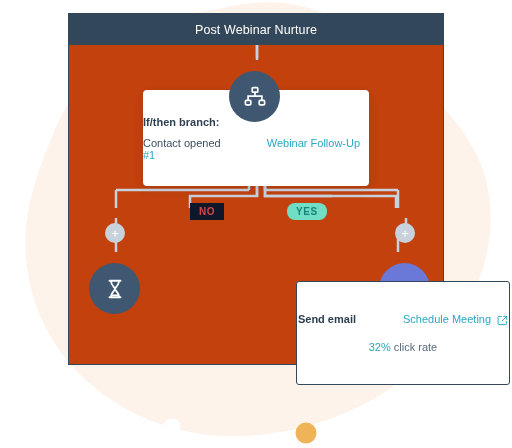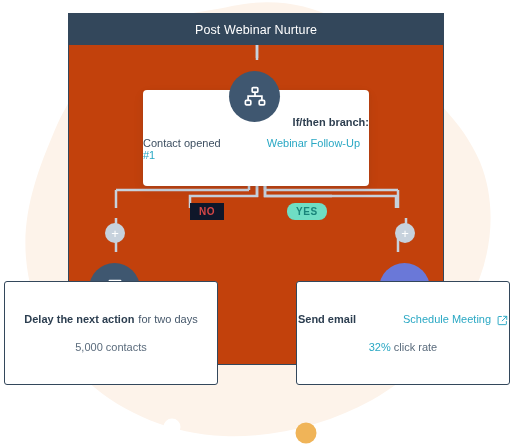--- a/index.html
+++ b/index.html
@@ -68,21 +68,21 @@
     left: 143px;
     top: 90px;
     width: 226px;
     height: 96px;
     background: #ffffff;
     border-radius: 4px;
     box-shadow: 0 1px 3px rgba(45,62,80,.12), 0 4px 12px rgba(45,62,80,.07);
     box-sizing: border-box;
     display: flex;
     flex-direction: column;
-    align-items: flex-end;
+    align-items: flex-start;
     justify-content: center;
     gap: 9px;
   }
   .branch-title {
     font-size: 11px;
     font-weight: bold;
     color: #2e3f50;
   }
   .branch-sub {
     font-size: 11px;
@@ -301,30 +301,20 @@
   </div>
 
   <div class="node-circle node-email">
     <svg width="24" height="24" viewBox="0 0 24 24">
       <rect x="3" y="6" width="18" height="12" rx="1.6" fill="#ffffff"></rect>
       <path d="M4.4 7.6 L12 13.4 L19.6 7.6" fill="none" stroke="#6a78d8" stroke-width="2" stroke-linecap="round" stroke-linejoin="round"></path>
       <path d="M4.4 16.6 L9.6 11.6 M19.6 16.6 L14.4 11.6" fill="none" stroke="#6a78d8" stroke-width="1.8" stroke-linecap="round"></path>
     </svg>
   </div>
 
-  <div class="action-card card-delay">
-    <div class="card-line1">
-      <b>Delay the next action</b>
-      <span>for two days</span>
-    </div>
-    <div class="card-line2">
-      <span>5,000</span>
-      <span>contacts</span>
-    </div>
-  </div>
 
   <div class="action-card card-email">
     <div class="card-line1">
       <b>Send email</b>
       <span class="link-teal">Schedule Meeting</span>
       <span class="ext-icon">
         <svg width="11" height="11" viewBox="0 0 16 16">
           <path d="M6.4 2.2 H2.4 C1.9 2.2 1.6 2.6 1.6 3 V13.2 C1.6 13.7 1.9 14 2.4 14 H12.8 C13.3 14 13.6 13.7 13.6 13.2 V9.4" fill="none" stroke="#2aa8c4" stroke-width="1.4" stroke-linecap="round" stroke-linejoin="round"></path>
           <path d="M9.6 1.9 H14.2 V6.5 M14.2 1.9 L7.6 8.5" fill="none" stroke="#2aa8c4" stroke-width="1.4" stroke-linecap="round" stroke-linejoin="round"></path>
         </svg>

